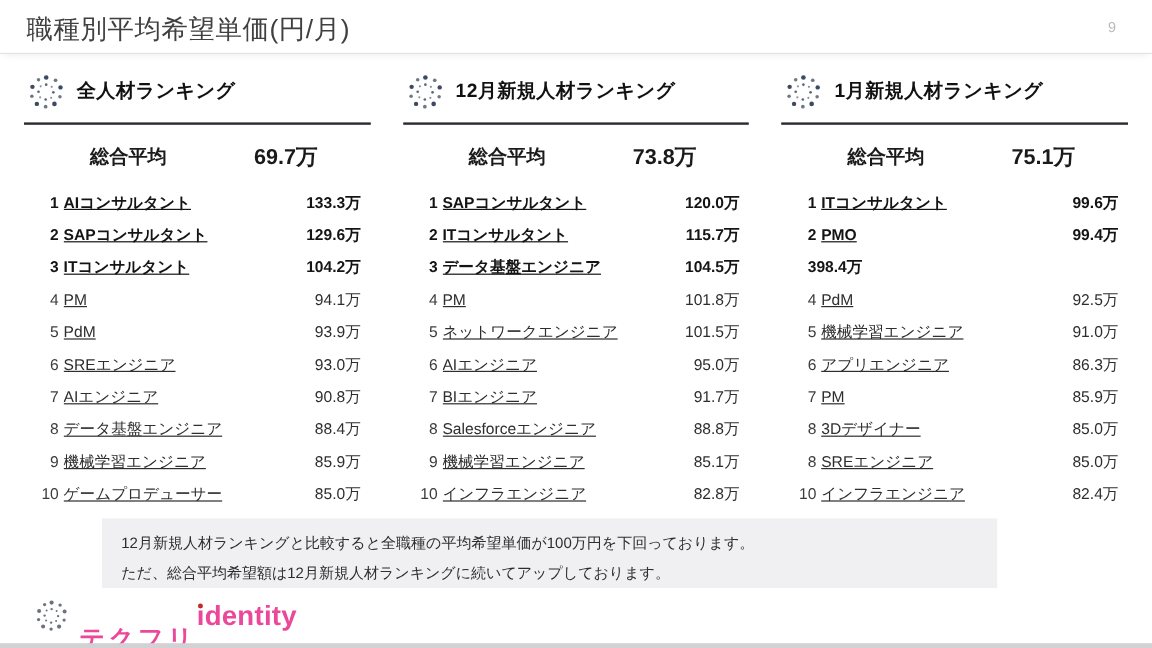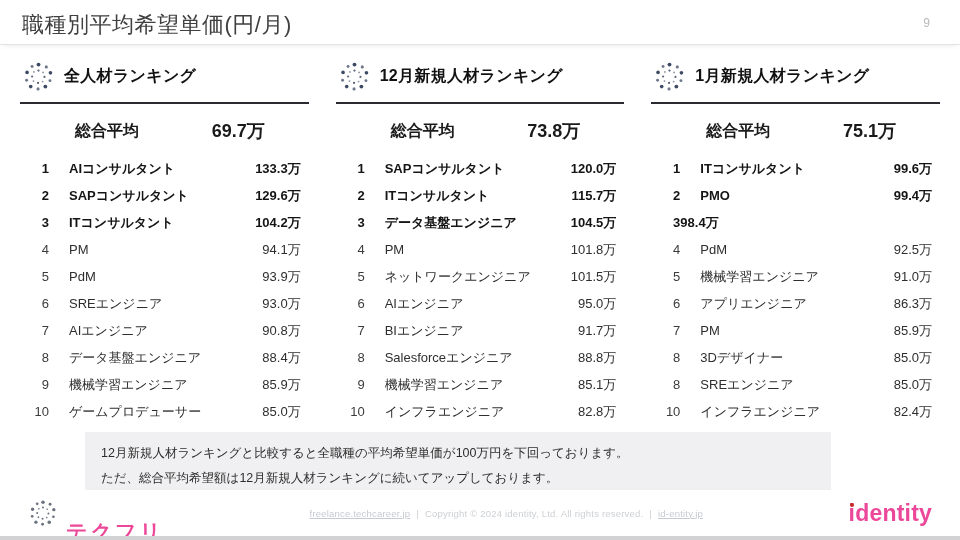--- a/index.html
+++ b/index.html
@@ -74,23 +74,24 @@
     color: #2e2e2e;
   }
   .row .rank {
     width: 19px;
     text-align: right;
     flex: 0 0 auto;
     color: #3c3c3c;
   }
   .row .name {
     flex: 1;
-    margin-left: 20px;
+    margin-left: 4px;
     white-space: nowrap;
     overflow: hidden;
+    text-decoration: underline;
   }
   .row .val {
     flex: 0 0 auto;
     text-align: left;
     white-space: nowrap;
   }
   .row.top3, .row.top3 .rank { font-weight: bold; color: #141414; }
 
   
   .note {
@@ -469,21 +470,18 @@
           <circle cx="24.5" cy="18.5" r="1.2"></circle>
         <circle cx="22.5" cy="23.5" r="1.0"></circle>
           <circle cx="17.5" cy="25" r="1.2"></circle>
           <circle cx="12.5" cy="23" r="1.0"></circle>
         <circle cx="11" cy="18" r="1.2"></circle>
           <circle cx="13" cy="13" r="1.0"></circle>
       </g>
     </svg>
     <span class="brand-text">テクフリ</span>
   </div>
-  <div class="footer-links">
-    <span class="lnk">freelance.techcareer.jp</span><span class="sep">|</span><span>Copyright © 2024 identity, Ltd. All rights reserved.</span><span class="sep">|</span><span class="lnk">id-entity.jp</span>
-  </div>
   <div class="identity-logo">
     <span>identity</span>
     <span class="i-dot"></span>
   </div>
 </div>
 <div class="bottom-strip"></div>
 
 </body></html>

